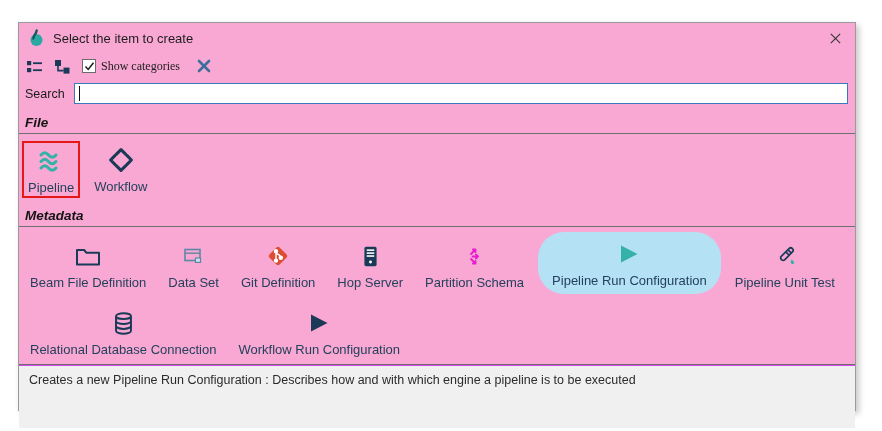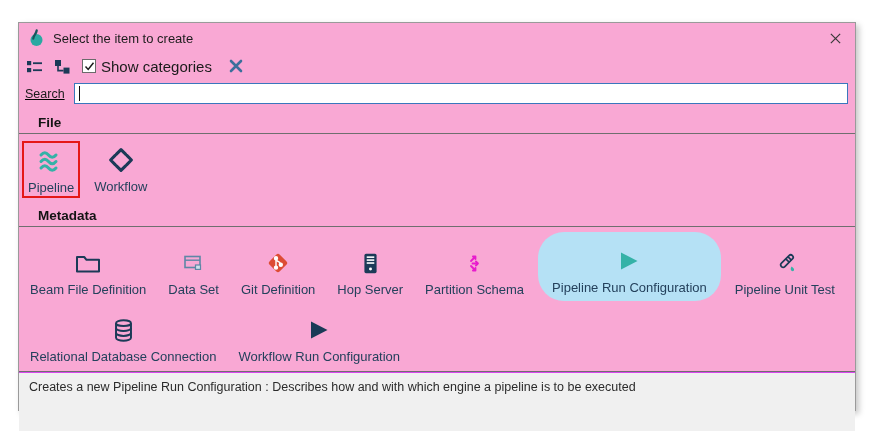--- a/index.html
+++ b/index.html
@@ -11,37 +11,37 @@
   .titlebar{height:30px;display:flex;align-items:center;gap:8px;padding:0 10px 0 9px;flex:0 0 auto;}
   .title-text{font-size:13px;color:#1c1c1c;}
   .close-btn{margin-left:auto;display:flex;align-items:center;justify-content:center;
     width:20px;height:20px;cursor:default;}
   
   .toolbar{display:flex;align-items:center;gap:8px;padding:3px 6px 4px 5px;flex:0 0 auto;}
   .tool-btn{display:flex;align-items:center;justify-content:center;width:20px;height:20px;}
   .chk-wrap{display:flex;align-items:center;gap:5px;margin-left:2px;}
   .checkbox{width:14px;height:14px;border:1px solid #6b6b6b;background:#fff;display:flex;
     align-items:center;justify-content:center;box-sizing:border-box;}
-  .chk-label{font-size:15px;color:#1b1b1b;}
-  
-  .search-row{display:flex;align-items:center;gap:9px;padding:3px 7px 4px 6px;flex:0 0 auto;text-decoration:underline;}
+  .chk-label{font-size:12px;color:#1b1b1b;font-family:Liberation Serif, serif;}
+  
+  .search-row{display:flex;align-items:center;gap:9px;padding:3px 7px 4px 6px;flex:0 0 auto;}
   .search-label{font-size:12.5px;color:#1b1b1b;}
   .search-box{flex:1;height:21px;border:1px solid #3a77bd;background:#fff;position:relative;box-sizing:border-box;}
   .caret{position:absolute;left:4px;top:2px;width:1px;height:15px;background:#101010;}
   
-  .section-header{font-size:13.5px;font-weight:bold;color:#141414;
-    padding:7px 6px 3px 6px;flex:0 0 auto;margin-left:13px;}
+  .section-header{font-size:13.5px;font-weight:bold;font-style:italic;color:#141414;
+    padding:7px 6px 3px 6px;flex:0 0 auto;}
   .rule{height:1px;background:#6f6f6f;flex:0 0 auto;}
   .items-row{display:flex;align-items:flex-end;gap:6px;padding:5px 3px 3px 3px;flex:0 0 auto;}
   .item{display:flex;flex-direction:column;align-items:center;padding:3px 6px 2px 6px;
     border:2px solid transparent;cursor:default;}
   .item .iconbox{height:32px;display:flex;align-items:center;justify-content:center;}
   .item .label{font-size:13px;color:#24415c;white-space:nowrap;margin-top:3px;}
   .item.selected{border-color:#e51717;padding:2px 4px 1px 4px;}
-  .item.highlighted{background:#b5e1f5;padding:11px 12px 4px 12px;border-radius:26px;}
+  .item.highlighted{background:#b5e1f5;padding:4px 12px 4px 12px;border-radius:26px;}
   .spacer{flex:1 1 auto;background:#fff;}
   
   .footer{height:63px;background:#f0f0f0;padding:7px 10px;box-sizing:border-box;
     font-size:12.5px;color:#2b2b2b;flex:0 0 auto;border-top:1px solid #d946ef;}
   svg{display:block;}
 </style>
 </head>
 <body>
 
 <div class="dialog">

